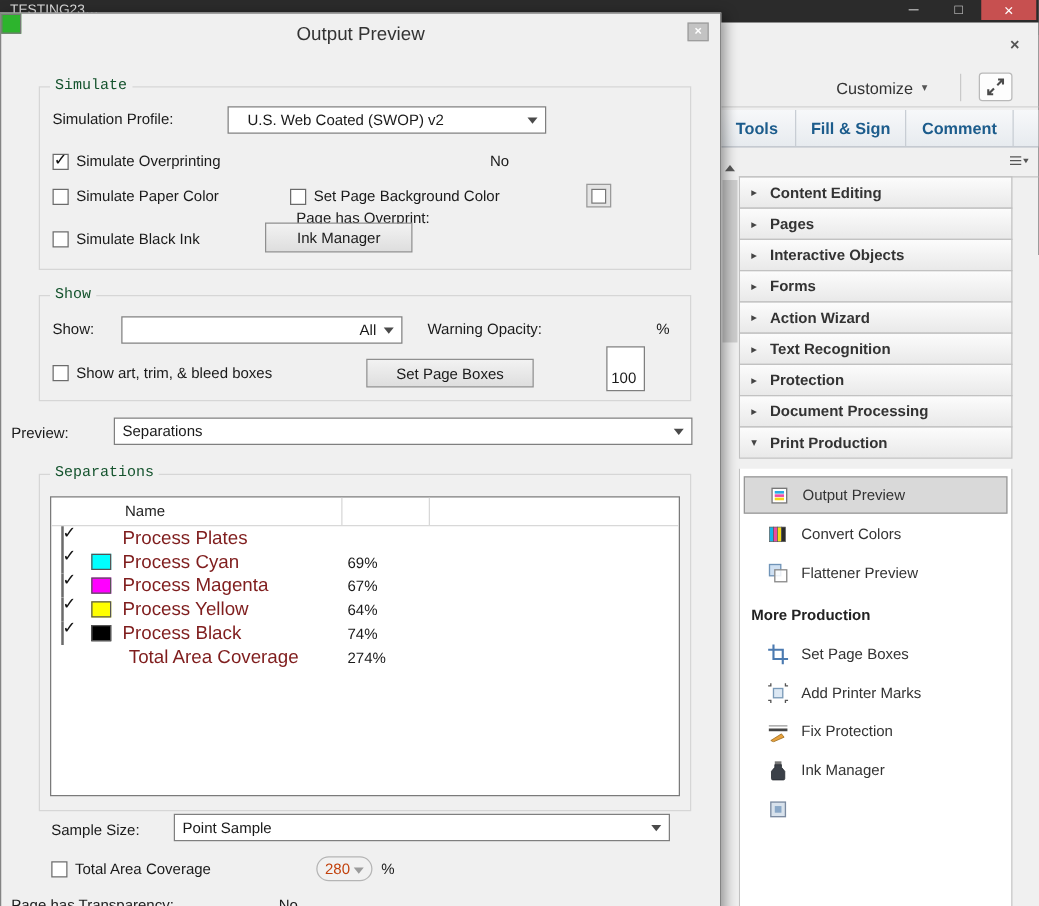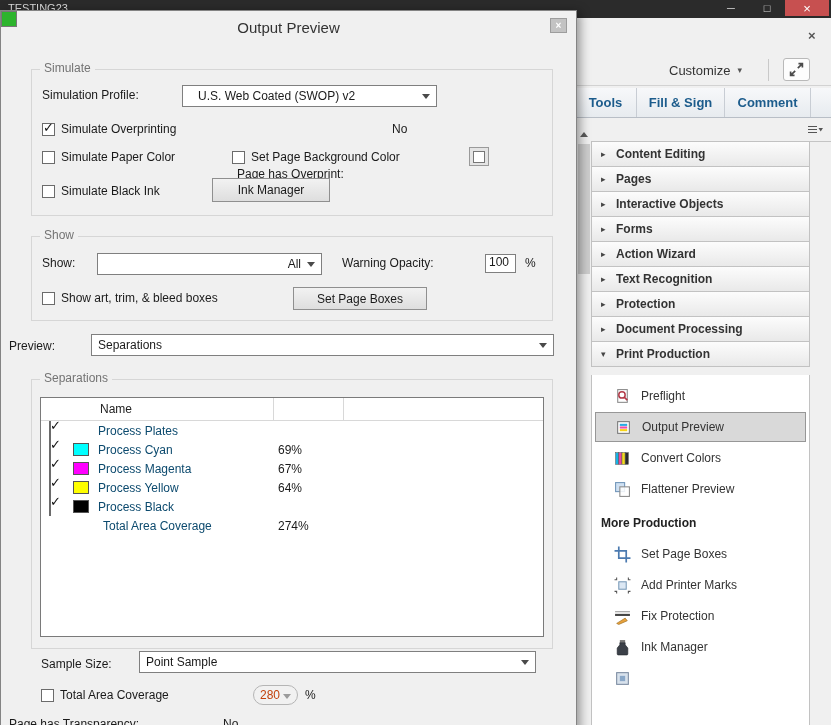--- a/index.html
+++ b/index.html
@@ -43,43 +43,43 @@
   .scrollbar{position:absolute; left:576px; top:127px; width:15px; height:598px; background:#f0f0f0; border-left:1px solid #e2e2e2; z-index:2; box-sizing:border-box;}
   .sb-up{position:absolute; top:5px; left:3px; width:0; height:0; border-left:4px solid transparent; border-right:4px solid transparent; border-bottom:5px solid #5a5a5a;}
   .sb-thumb{position:absolute; top:17px; left:1px; width:12px; height:130px; background:#cdcdcd;}
 
   
   .dialog{position:absolute; left:0; top:10px; width:575px; height:760px; background:#f0f0f0; border:1px solid #848484; box-sizing:content-box; z-index:10; box-shadow:3px 2px 10px rgba(0,0,0,.4);}
   .dlg-title{position:absolute; left:0; top:8px; width:100%; text-align:center; font-size:15px; color:#333;}
   .dlg-close{position:absolute; right:9px; top:7px; width:17px; height:15px; background:#c3c3c3; border:1px solid #9d9d9d; color:#fff; font-size:10px; font-weight:bold; display:flex; align-items:center; justify-content:center; box-sizing:border-box;}
 
   .grp{position:absolute; border:1px solid #d6d6d6;}
-  .legend{position:absolute; top:-9px; left:8px; background:#f0f0f0; padding:0 4px; font-size:12px; color:#737373; white-space:nowrap;}
+  .legend{position:absolute; top:-9px; left:8px; background:#f0f0f0; padding:0 4px; font-size:12px; color:#14532d; white-space:nowrap;font-family:Liberation Mono, monospace;}
   .lbl{position:absolute; font-size:12px; color:#1a1a1a; white-space:nowrap;}
   .cb{position:absolute; width:13px; height:13px; background:#fff; border:1px solid #6b6b6b; box-sizing:border-box;}
   .cb .check{position:absolute; left:0; top:-4px; font-size:13px; color:#111;}
   .select{position:absolute; height:22px; background:#fff; border:1px solid #7f7f7f; box-sizing:border-box; font-size:12px; color:#1a1a1a; line-height:20px; padding:0 20px 0 6px; overflow:hidden; white-space:nowrap;}
   .select::after{content:""; position:absolute; right:6px; top:8px; border-left:4px solid transparent; border-right:4px solid transparent; border-top:5px solid #4a4a4a;}
   .select.disabled{background:#f1f1f1; color:#c2410c; border-color:#b5b5b5;border-radius:10px;}
   .select.disabled::after{border-top-color:#9b9b9b;}
-  .txt{position:absolute; background:#fff; border:1px solid #7f7f7f; box-sizing:border-box; font-size:12px; color:#1a1a1a; padding:0 3px;}
+  .txt{position:absolute; background:#fff; border:1px solid #7f7f7f; box-sizing:border-box; font-size:12px; color:#1a1a1a; padding:17px 3px;margin-top:23px;}
   .btn{position:absolute; background:linear-gradient(#f2f2f2,#dedede); border:1px solid #8f8f8f; font-size:12px; color:#1a1a1a; display:flex; align-items:center; justify-content:center; box-sizing:border-box;}
 
   .swatch-btn{position:absolute; width:20px; height:19px; background:#e4e4e4; border:1px solid #9a9a9a; box-sizing:border-box; display:flex; align-items:center; justify-content:center;}
   .swatch-btn .inner{width:10px; height:10px; background:#fff; border:1px solid #777;}
   .tac-swatch{position:absolute; width:16px; height:16px; border:1px solid #777; box-sizing:border-box;}
 
   .sep-table{position:absolute; left:8px; top:17px; width:504px; height:240px; background:#fff; border:1px solid #7a7a7a; box-sizing:border-box; overflow:hidden;}
   .sep-head{position:relative; height:22px; border-bottom:1px solid #d8d8d8;padding-left:48px;}
   .sep-head .hname{position:absolute; left:59px; top:4px; font-size:12px; color:#222;}
   .col-div{position:absolute; top:0; width:1px; height:22px; background:#d8d8d8;}
   .sep-row{display:grid; grid-template-columns:24px 25px 180px auto; align-items:center; height:19px; padding-left:8px;}
   .sep-row .cb{position:relative;}
   .sep-swatch{width:16px; height:13px; border:1px solid #555; box-sizing:border-box;}
-  .sep-name{font-size:12px; color:#0c4a6e; white-space:nowrap;}
+  .sep-name{font-size:15px; color:#7f1d1d; white-space:nowrap;}
   .sep-name.indent{padding-left:5px;}
   .sep-val{font-size:12px; color:#1a1a1a;}
 </style>
 </head>
 <body>
 
 <div class="stage">
 
   <div class="titlebar">
     <span class="tb-title">TESTING23…</span>
@@ -154,28 +154,20 @@
           <span class="cat-arrow">▸</span>
           <span class="cat-label">Document Processing</span>
         </div>
       <div class="cat">
           <span class="cat-arrow">▾</span>
           <span class="cat-label">Print Production</span>
         </div>
     </div>
 
     <div class="white-area">
-      <div class="tool-item">
-        <svg class="tool-icon" viewBox="0 0 16 16">
-            <rect x="3.5" y="1.5" width="9" height="12" fill="#fff" stroke="#8a8a8a"></rect>
-            <circle cx="7.5" cy="6.5" r="3" fill="none" stroke="#b23a48" stroke-width="1.4"></circle>
-            <line x1="9.7" y1="8.7" x2="12.5" y2="11.5" stroke="#b23a48" stroke-width="1.6"></line>
-          </svg>
-        <span class="tool-label">Preflight</span>
-      </div>
       <div class="tool-item selected">
         <svg class="tool-icon" viewBox="0 0 16 16">
             <rect x="2.5" y="2.5" width="11" height="11" fill="#fff" stroke="#777"></rect>
             <rect x="4.5" y="4.5" width="7" height="2" fill="#29abe2"></rect>
             <rect x="4.5" y="7" width="7" height="2" fill="#ec4ea8"></rect>
             <rect x="4.5" y="9.5" width="7" height="2" fill="#f7d417"></rect>
           </svg>
         <span class="tool-label">Output Preview</span>
       </div>
       <div class="tool-item">
@@ -313,20 +305,21 @@
         <div class="sep-row">
           <span><span class="cb" style="position:relative;"><span class="check">✓</span></span></span>
           <span class="sep-swatch" style="background:#ffff00"></span>
           <span class="sep-name">Process Yellow</span>
           <span class="sep-val">64%</span>
         </div>
         <div class="sep-row">
           <span><span class="cb" style="position:relative;"><span class="check">✓</span></span></span>
           <span class="sep-swatch" style="background:#000000"></span>
           <span class="sep-name">Process Black</span>
+          <span class="sep-val">74%</span>
         </div>
         <div class="sep-row">
           <span></span>
           <span></span>
           <span class="sep-name indent">Total Area Coverage</span>
           <span class="sep-val">274%</span>
         </div>
       </div>
     </div>
 

